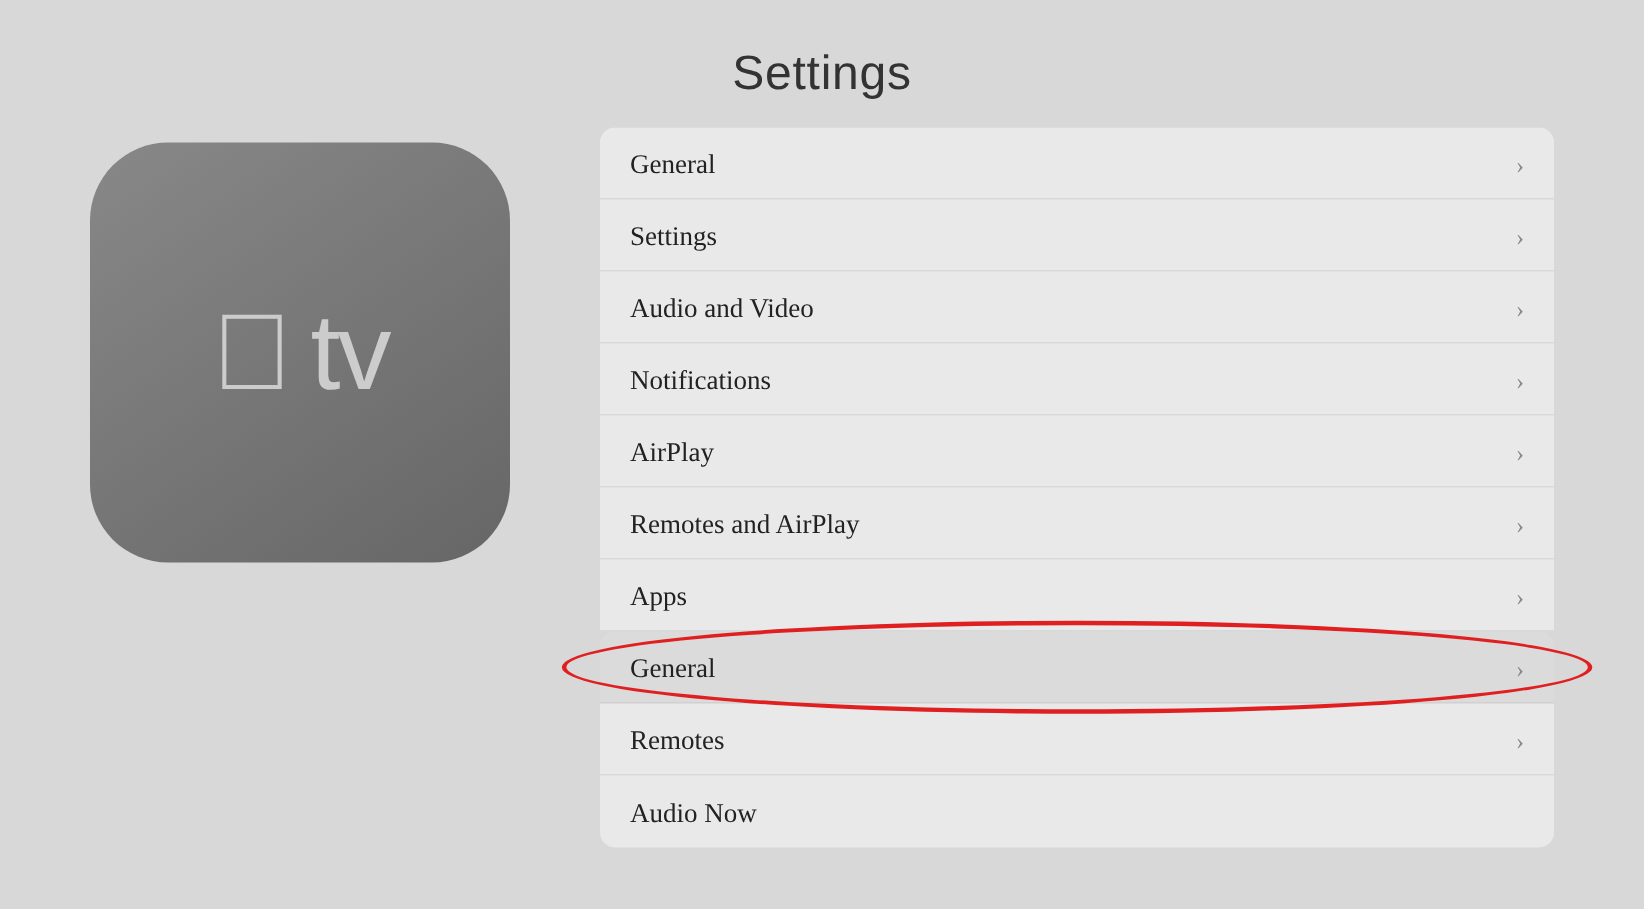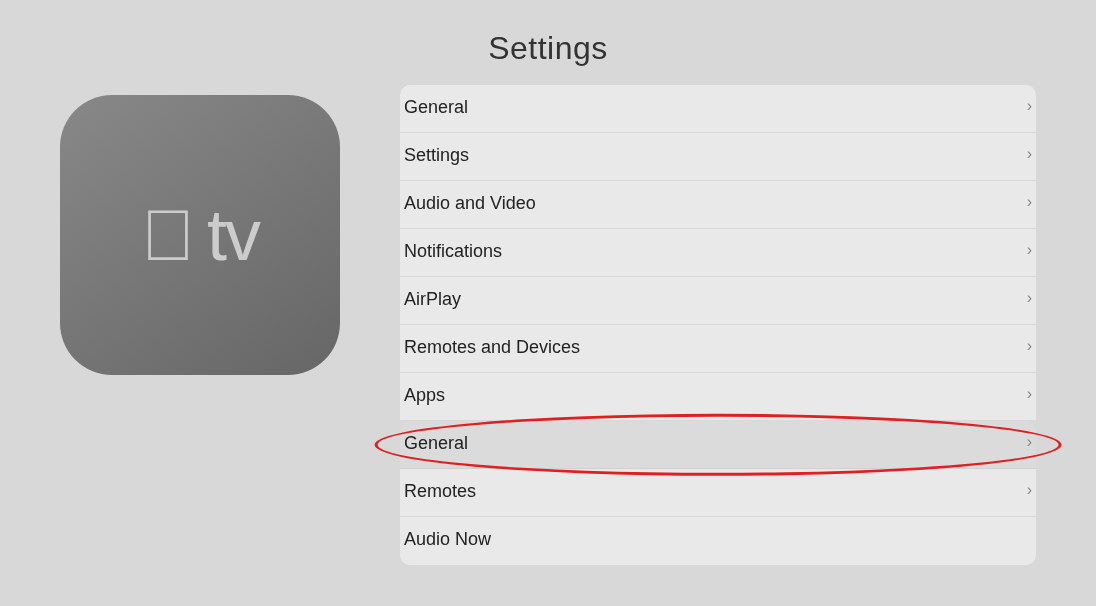--- a/index.html
+++ b/index.html
@@ -68,27 +68,28 @@
     .settings-list {
       flex: 1;
       display: flex;
       flex-direction: column;
       gap: 0;
       margin-top: 0;
     }
 
     .settings-item {
       display: flex;
-      align-items: flex-start;
+      align-items: flex-end;
       justify-content: space-between;
-      padding: 12px 4px;
+      padding: 12px 20px;
       background: rgba(255,255,255,0.45);
       border-bottom: 1px solid rgba(200,200,200,0.5);
       cursor: pointer;
       min-height: 48px;
+      font-family: Liberation Serif, serif;
     }
 
     .settings-item:first-child {
       border-radius: 10px 10px 0 0;
     }
 
     .settings-item:last-child {
       border-radius: 0 0 10px 10px;
       border-bottom: none;
     }
@@ -158,21 +159,21 @@
       </div>
       <div class="settings-item">
         <span class="settings-item-label">Notifications</span>
         <span class="chevron">›</span>
       </div>
       <div class="settings-item">
         <span class="settings-item-label">AirPlay</span>
         <span class="chevron">›</span>
       </div>
       <div class="settings-item">
-        <span class="settings-item-label">Remotes and Devices</span>
+        <span class="settings-item-label">Remotes and AirPlay</span>
         <span class="chevron">›</span>
       </div>
       <div class="settings-item">
         <span class="settings-item-label">Apps</span>
         <span class="chevron">›</span>
       </div>
       <div class="network-row-wrapper" style="position: relative;">
         <div class="settings-item highlighted">
           <span class="settings-item-label">General</span>
           <span class="chevron">›</span>

